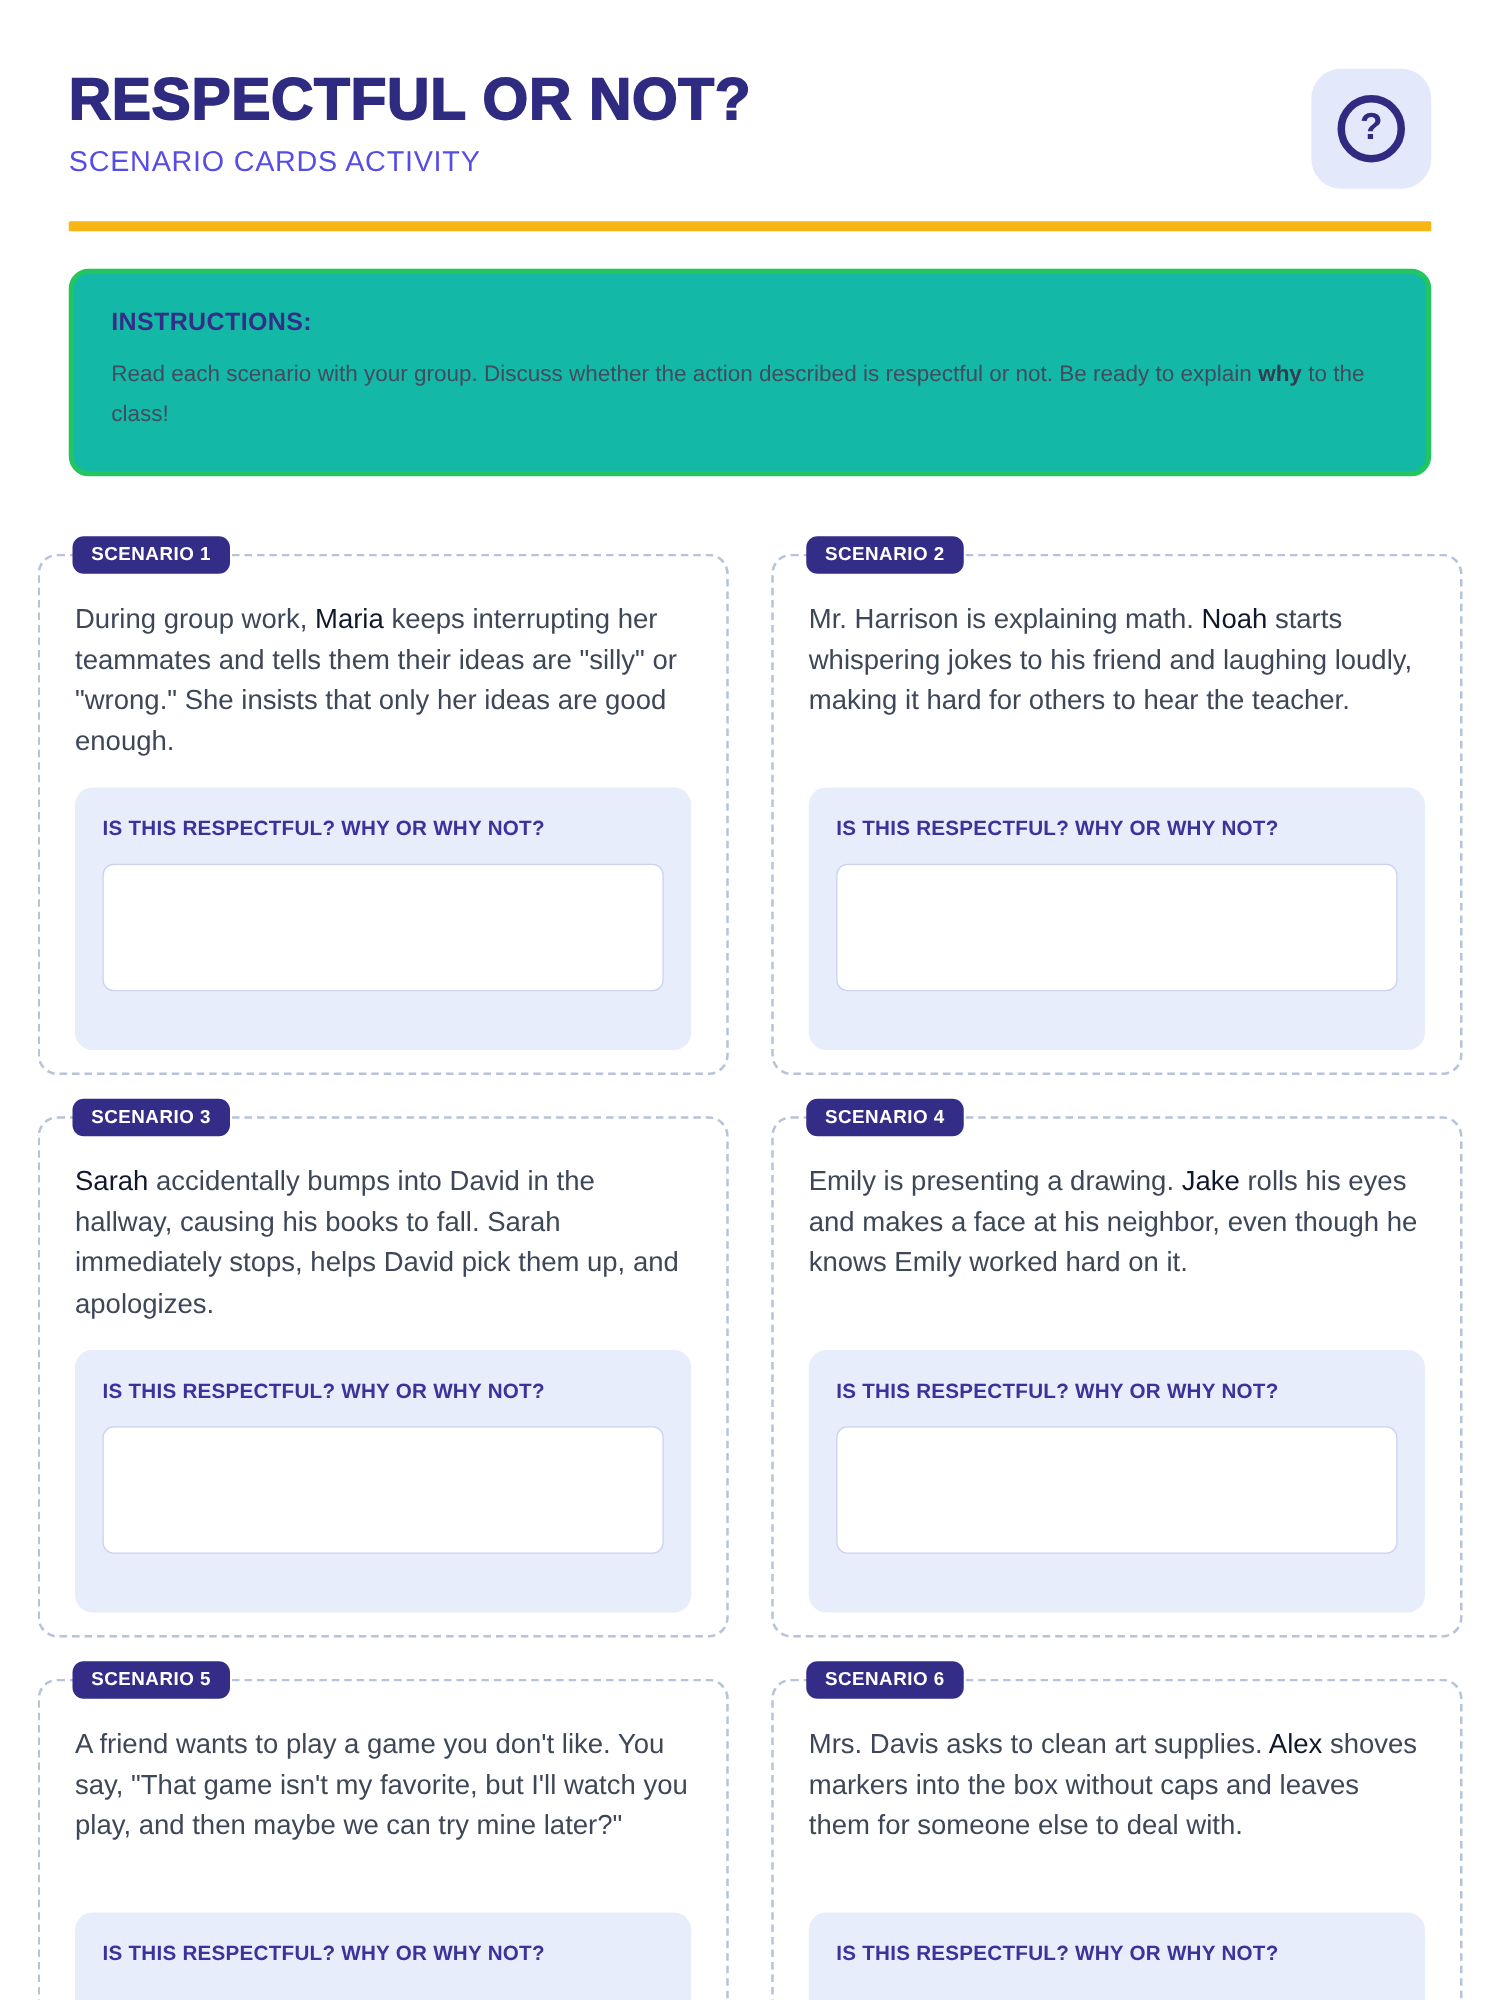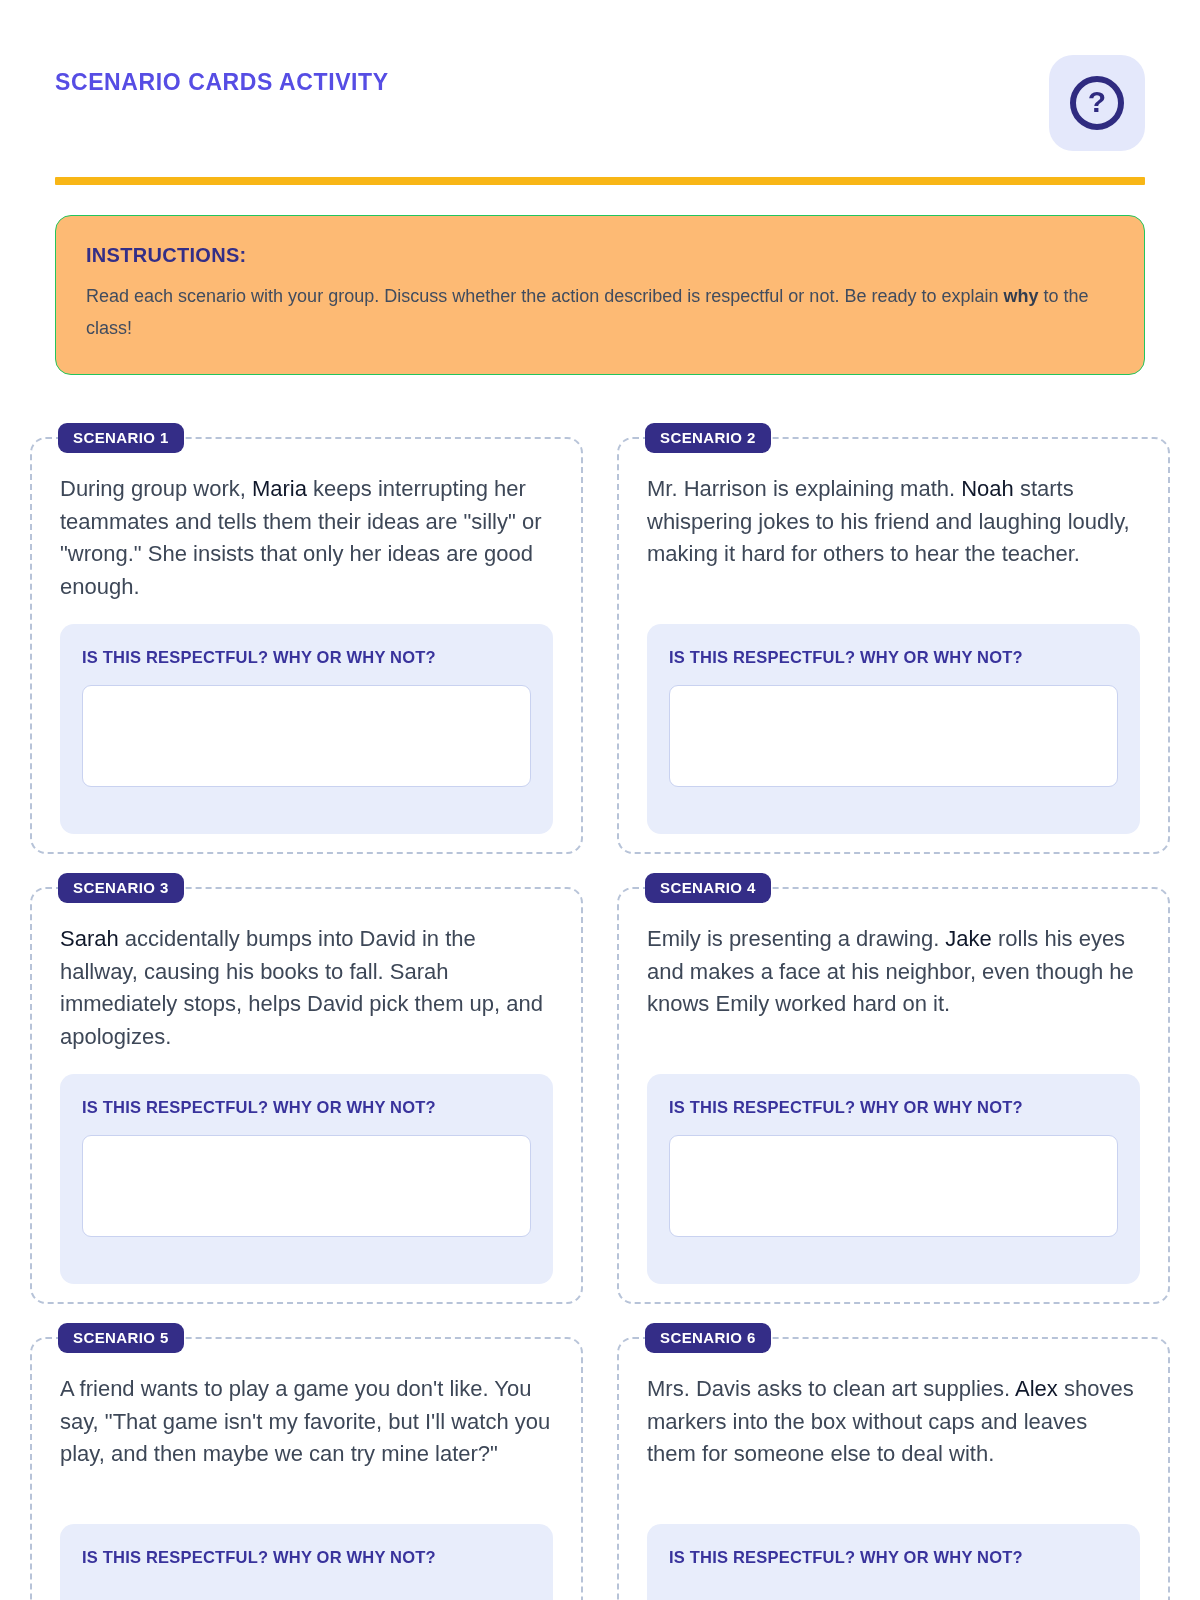--- a/index.html
+++ b/index.html
@@ -23,21 +23,21 @@
     font-size: 47px;
     font-weight: 800;
     letter-spacing: 0.5px;
     color: #2F2B80;
     -webkit-text-stroke: 1.4px #2F2B80;
     line-height: 1.0;
   }
   .subtitle {
     margin-top: 14px;
     font-size: 23px;
-    font-weight: 700;
+    font-weight: 400;
     letter-spacing: 0.6px;
     color: #564DE4;
   }
   .help-btn {
     width: 96px; height: 96px;
     background: #E4E8FB;
     border: none;
     border-radius: 24px;
     display: flex; align-items: center; justify-content: center;
     cursor: pointer;
@@ -61,22 +61,22 @@
   .divider {
     height: 8px;
     background: #F8B616;
     margin: 26px 55px 0 55px;
     border-radius: 1px;
   }
 
   
   .instructions {
     margin: 30px 55px 0 55px;
-    background: #fdba74;
-    border: 1px solid #22c55e;
+    background: #14b8a6;
+    border: 4px solid #22c55e;
     border-radius: 16px;
     padding: 28px 30px 30px 30px;
   }
   .instructions-heading {
     font-size: 20px;
     font-weight: 800;
     letter-spacing: 0.3px;
     color: #332E87;
   }
   .instructions-body {
@@ -155,20 +155,21 @@
     padding: 10px 12px;
   }
 </style>
 </head>
 <body>
 
 <div class="page">
 
   <div class="header">
     <div>
+      <h1 class="title">RESPECTFUL OR NOT?</h1>
       <div class="subtitle">SCENARIO CARDS ACTIVITY</div>
     </div>
     <button class="help-btn">
       <span class="help-circle">
         <span class="help-glyph">?</span>
       </span>
     </button>
   </div>
 
   <div class="divider"></div>

